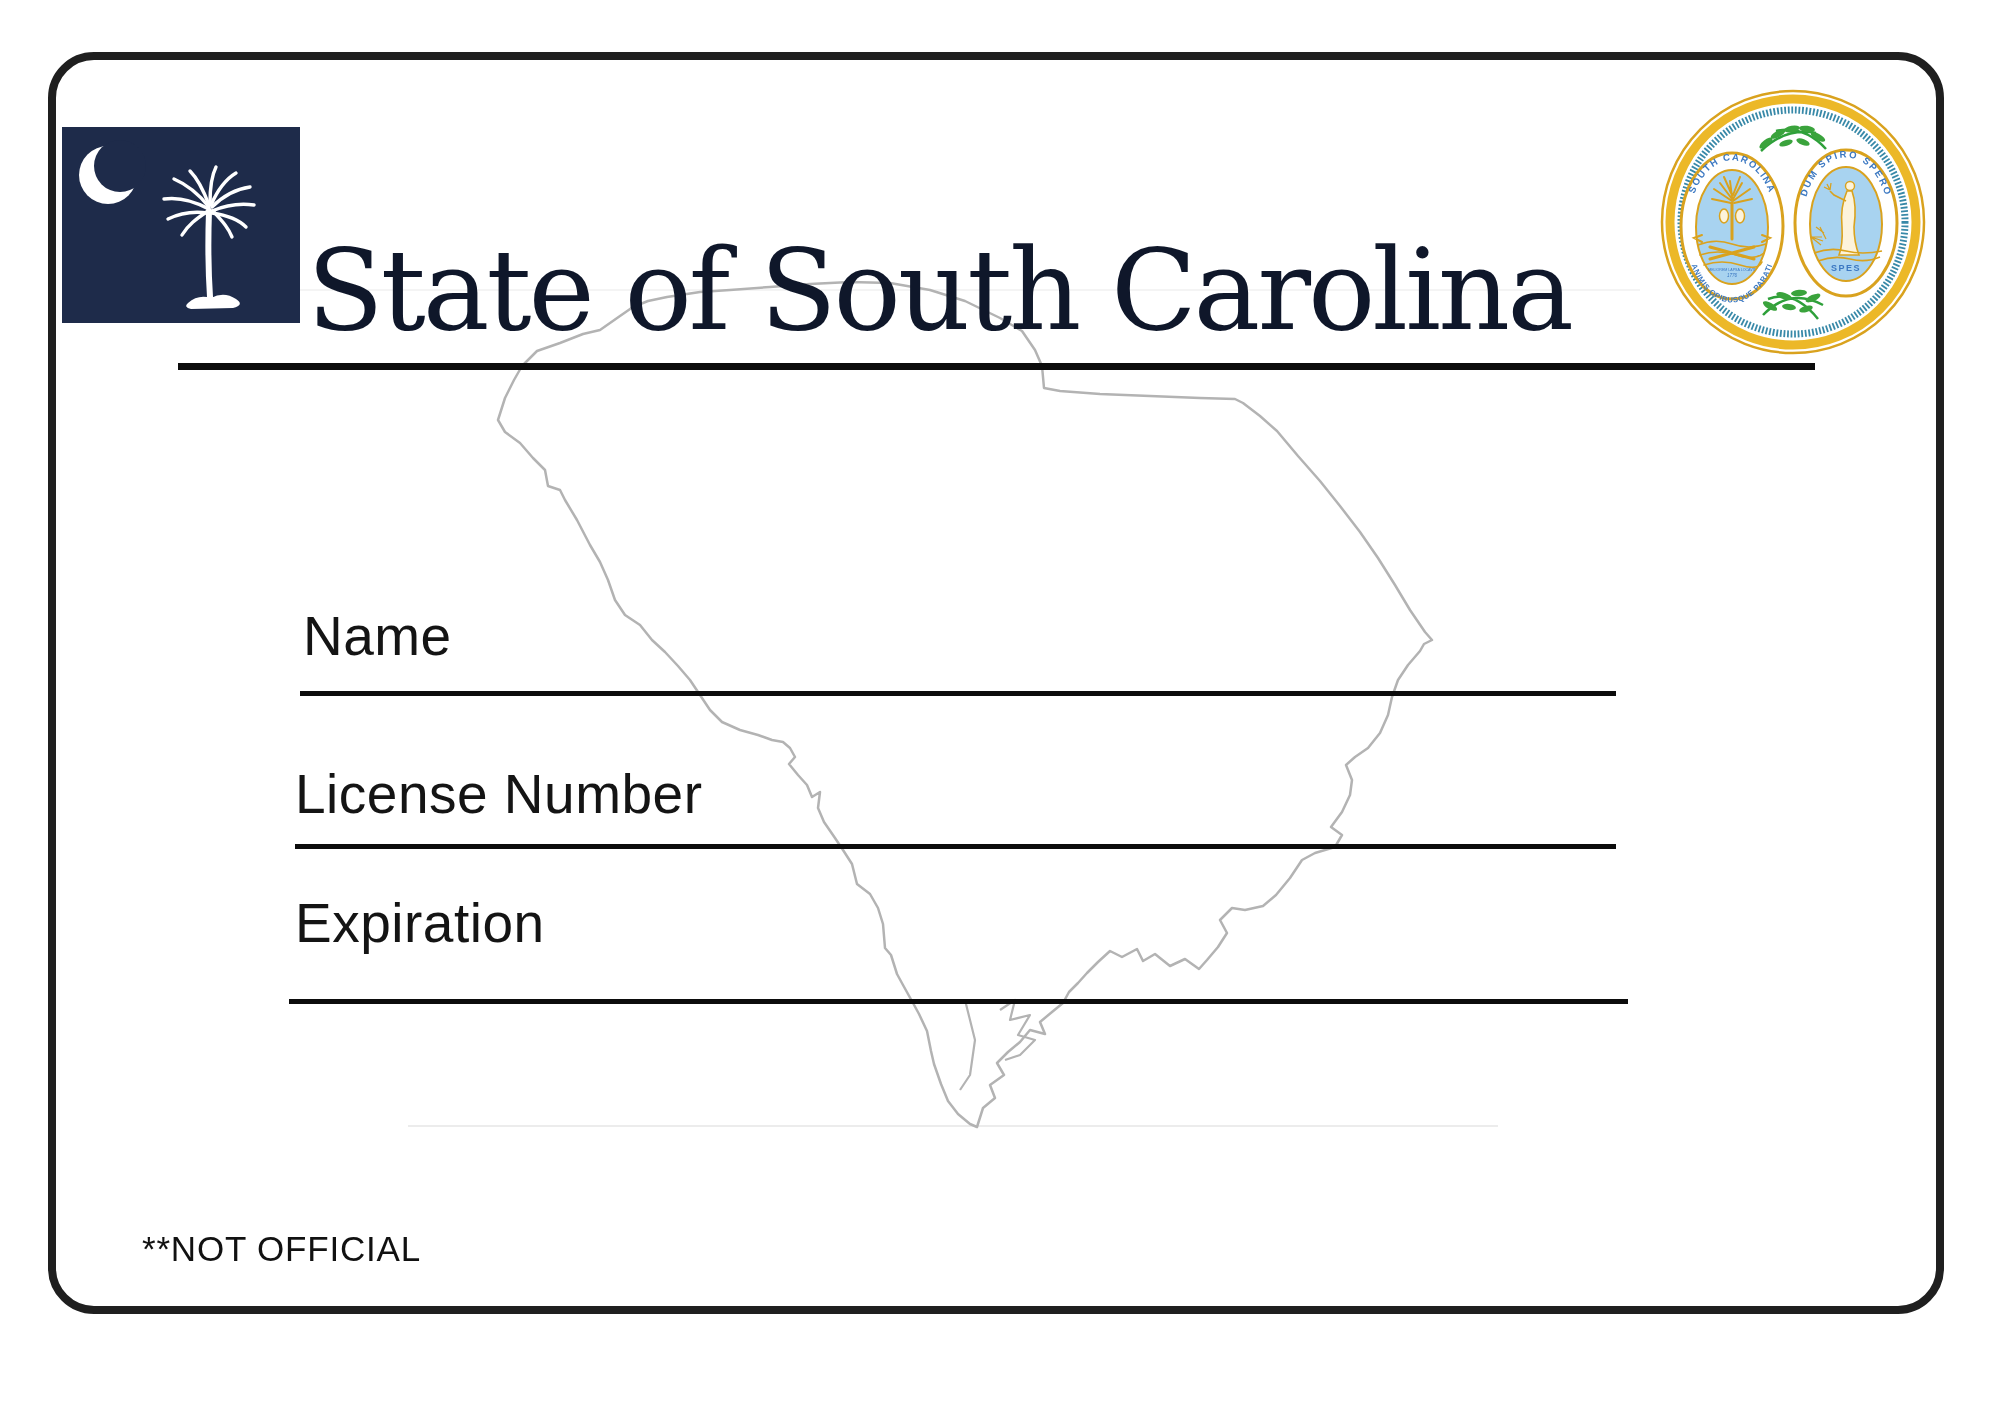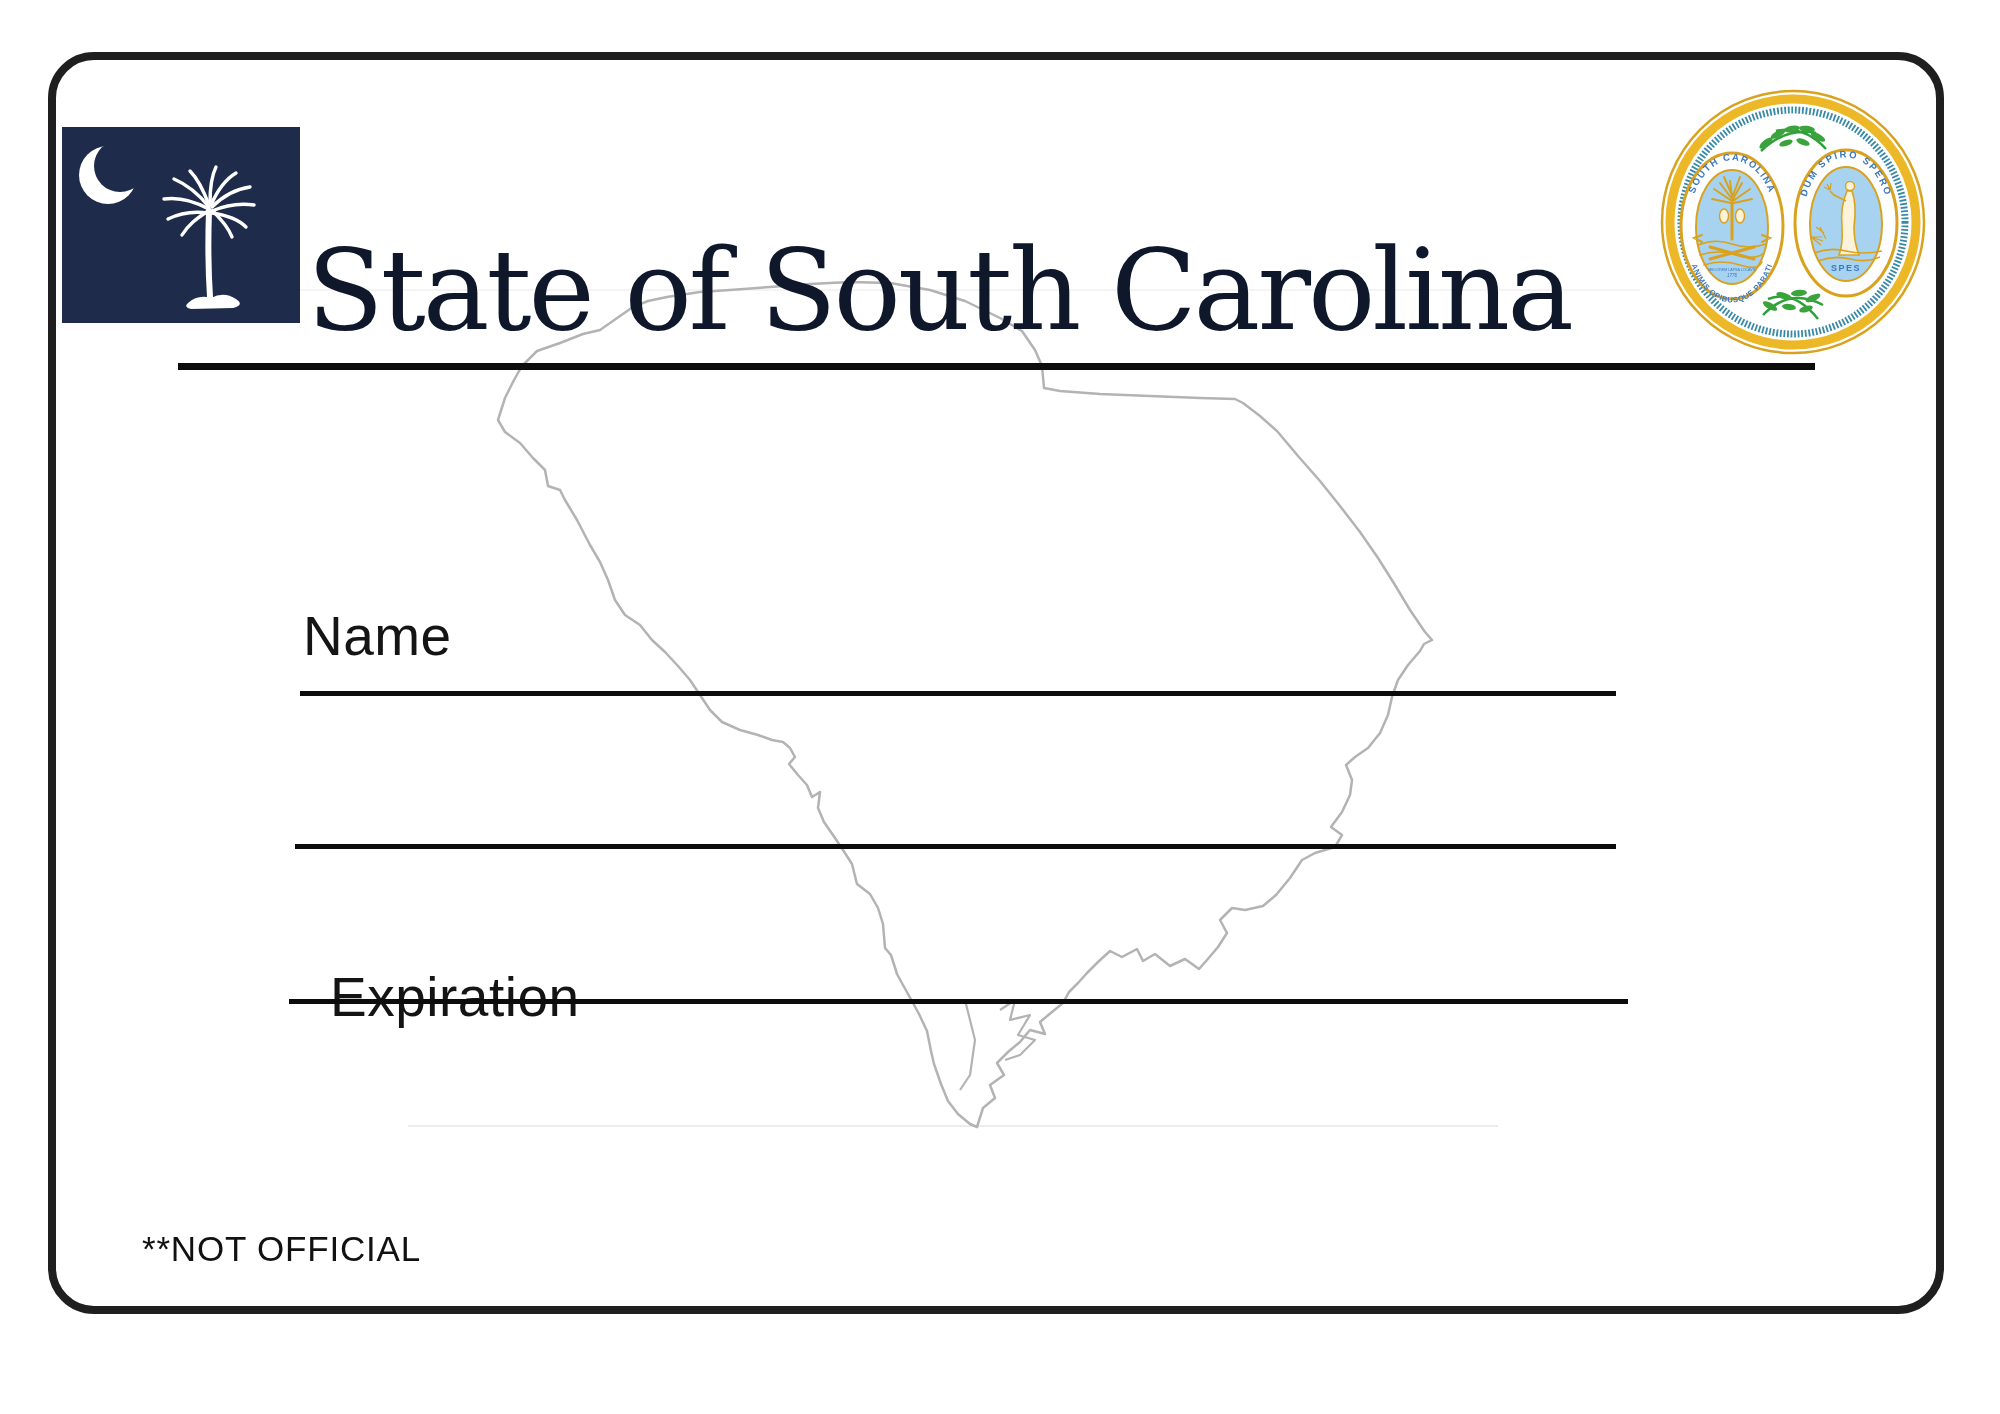--- a/index.html
+++ b/index.html
@@ -78,23 +78,24 @@
       <path d="M126,176 q10,-9 23,-5 q13,-7 25,1 q9,6 -3,9 l-42,1 q-8,-2 -3,-6 Z" fill="#ffffff" stroke="none"></path>
     </g>
   </svg>
 
   <div class="title">State of South Carolina</div>
   <div class="title-underline"></div>
 
   <div class="field-label" style="left:303px;top:609px;">Name</div>
   <div class="field-line" style="left:300px;top:691px;width:1316px;"></div>
 
+  <div class="field-label" style="left:295px;top:767px;">License Number</div>
   <div class="field-line" style="left:295px;top:844px;width:1321px;"></div>
 
-  <div class="field-label" style="left:295px;top:970px;margin-left:35px;">Expiration</div>
+  <div class="field-label" style="left:295px;top:896px;">Expiration</div>
   <div class="field-line" style="left:289px;top:999px;width:1339px;"></div>
 
   <div class="disclaimer" style="top:1231px;">**NOT OFFICIAL</div>
 
   <svg class="seal-svg" width="270" height="270" viewBox="0 0 270 270">
     <defs>
       <path id="arc-left-top" d="M 33,158 A 43,65 0 1 1 115,158"></path>
       <path id="arc-left-bottom" d="M 29,148 A 44,66 0 1 0 119,148"></path>
       <path id="arc-right-top" d="M 147,155 A 43,65 0 1 1 229,155"></path>
     </defs>

